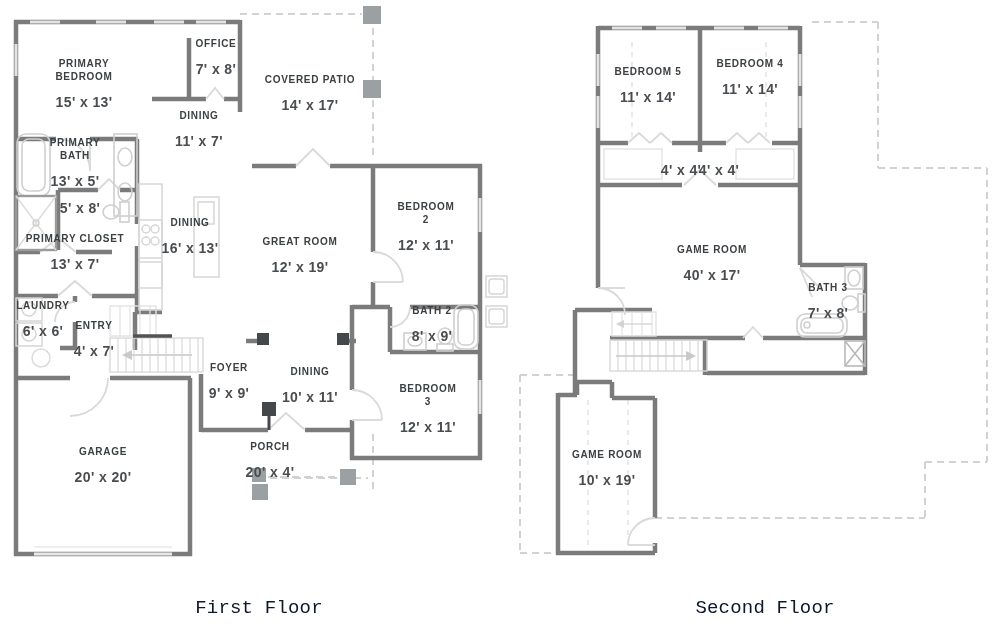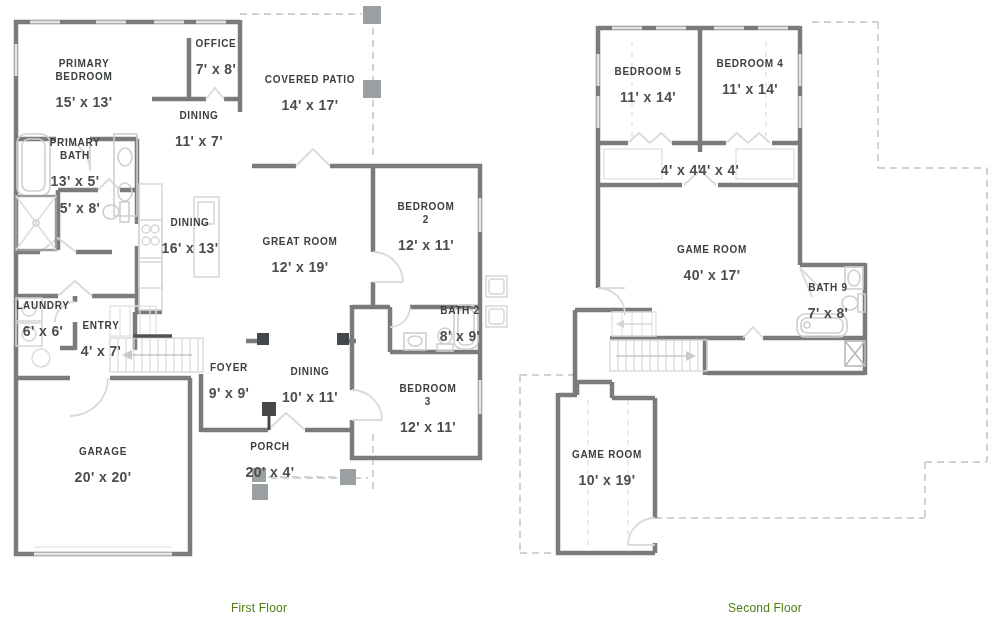--- a/index.html
+++ b/index.html
@@ -6,22 +6,22 @@
   #canvas{position:relative;width:1000px;height:626px;background:#ffffff;overflow:hidden;
           font-family:"Liberation Sans", sans-serif;}
   svg.plan{position:absolute;left:0;top:0;width:1000px;height:626px;}
   .room-label{position:absolute;transform:translate(-50%,-50%);text-align:center;
               display:flex;flex-direction:column;gap:10px;pointer-events:none;}
   .rn{white-space:pre-line;font-size:10px;font-weight:700;letter-spacing:.7px;
       color:#3c4043;line-height:1.32;}
   .rd{white-space:nowrap;font-size:14px;font-weight:700;letter-spacing:.4px;
       color:#4a4d50;line-height:1.3;}
   .rn:empty{display:none;}
-  .floor-caption{position:absolute;transform:translate(-50%,-50%);font-size:12px;
-                 font-weight:500;color:#4d7c0f;letter-spacing:.2px;white-space:nowrap;}
+  .floor-caption{position:absolute;transform:translate(-50%,-50%);font-size:19px;
+                 font-weight:500;color:#0f172a;letter-spacing:.2px;white-space:nowrap;font-family:Liberation Mono, monospace;}
 </style>
 </head>
 <body>
 
 <div id="canvas">
 
   <svg class="plan" viewBox="0 0 1000 626" fill="none">
 
     <g>
 
@@ -314,42 +314,46 @@
       <span class="rd">11' x 7'</span>
     </div>
   <div class="room-label" style="left:75px;top:163px">
       <span class="rn">PRIMARY
 BATH</span>
       <span class="rd">13' x 5'</span>
     </div>
   <div class="room-label" style="left:80px;top:208px">
       <span class="rd">5' x 8'</span>
     </div>
+  <div class="room-label" style="left:75px;top:253px">
+      <span class="rn">PRIMARY CLOSET</span>
+      <span class="rd">13' x 7'</span>
+    </div>
   <div class="room-label" style="left:190px;top:237px">
       <span class="rn">DINING</span>
       <span class="rd">16' x 13'</span>
     </div>
   <div class="room-label" style="left:300px;top:256px">
       <span class="rn">GREAT ROOM</span>
       <span class="rd">12' x 19'</span>
     </div>
   <div class="room-label" style="left:426px;top:227px">
       <span class="rn">BEDROOM
 2</span>
       <span class="rd">12' x 11'</span>
     </div>
   <div class="room-label" style="left:43px;top:320px">
       <span class="rn">LAUNDRY</span>
       <span class="rd">6' x 6'</span>
     </div>
-  <div class="room-label" style="left:101px;top:340px">
+  <div class="room-label" style="left:94px;top:340px">
       <span class="rn">ENTRY</span>
       <span class="rd">4' x 7'</span>
     </div>
-  <div class="room-label" style="left:460px;top:325px">
+  <div class="room-label" style="left:432px;top:325px">
       <span class="rn">BATH 2</span>
       <span class="rd">8' x 9'</span>
     </div>
   <div class="room-label" style="left:229px;top:382px">
       <span class="rn">FOYER</span>
       <span class="rd">9' x 9'</span>
     </div>
   <div class="room-label" style="left:310px;top:386px">
       <span class="rn">DINING</span>
       <span class="rd">10' x 11'</span>
@@ -380,21 +384,21 @@
       <span class="rd">4' x 4'</span>
     </div>
   <div class="room-label" style="left:719px;top:170px">
       <span class="rd">4' x 4'</span>
     </div>
   <div class="room-label" style="left:712px;top:264px">
       <span class="rn">GAME ROOM</span>
       <span class="rd">40' x 17'</span>
     </div>
   <div class="room-label" style="left:828px;top:302px">
-      <span class="rn">BATH 9</span>
+      <span class="rn">BATH 3</span>
       <span class="rd">7' x 8'</span>
     </div>
   <div class="room-label" style="left:607px;top:469px">
       <span class="rn">GAME ROOM</span>
       <span class="rd">10' x 19'</span>
     </div>
 
   <div class="floor-caption" style="left:259px;top:608px">First Floor</div>
   <div class="floor-caption" style="left:765px;top:608px">Second Floor</div>
 </div>

